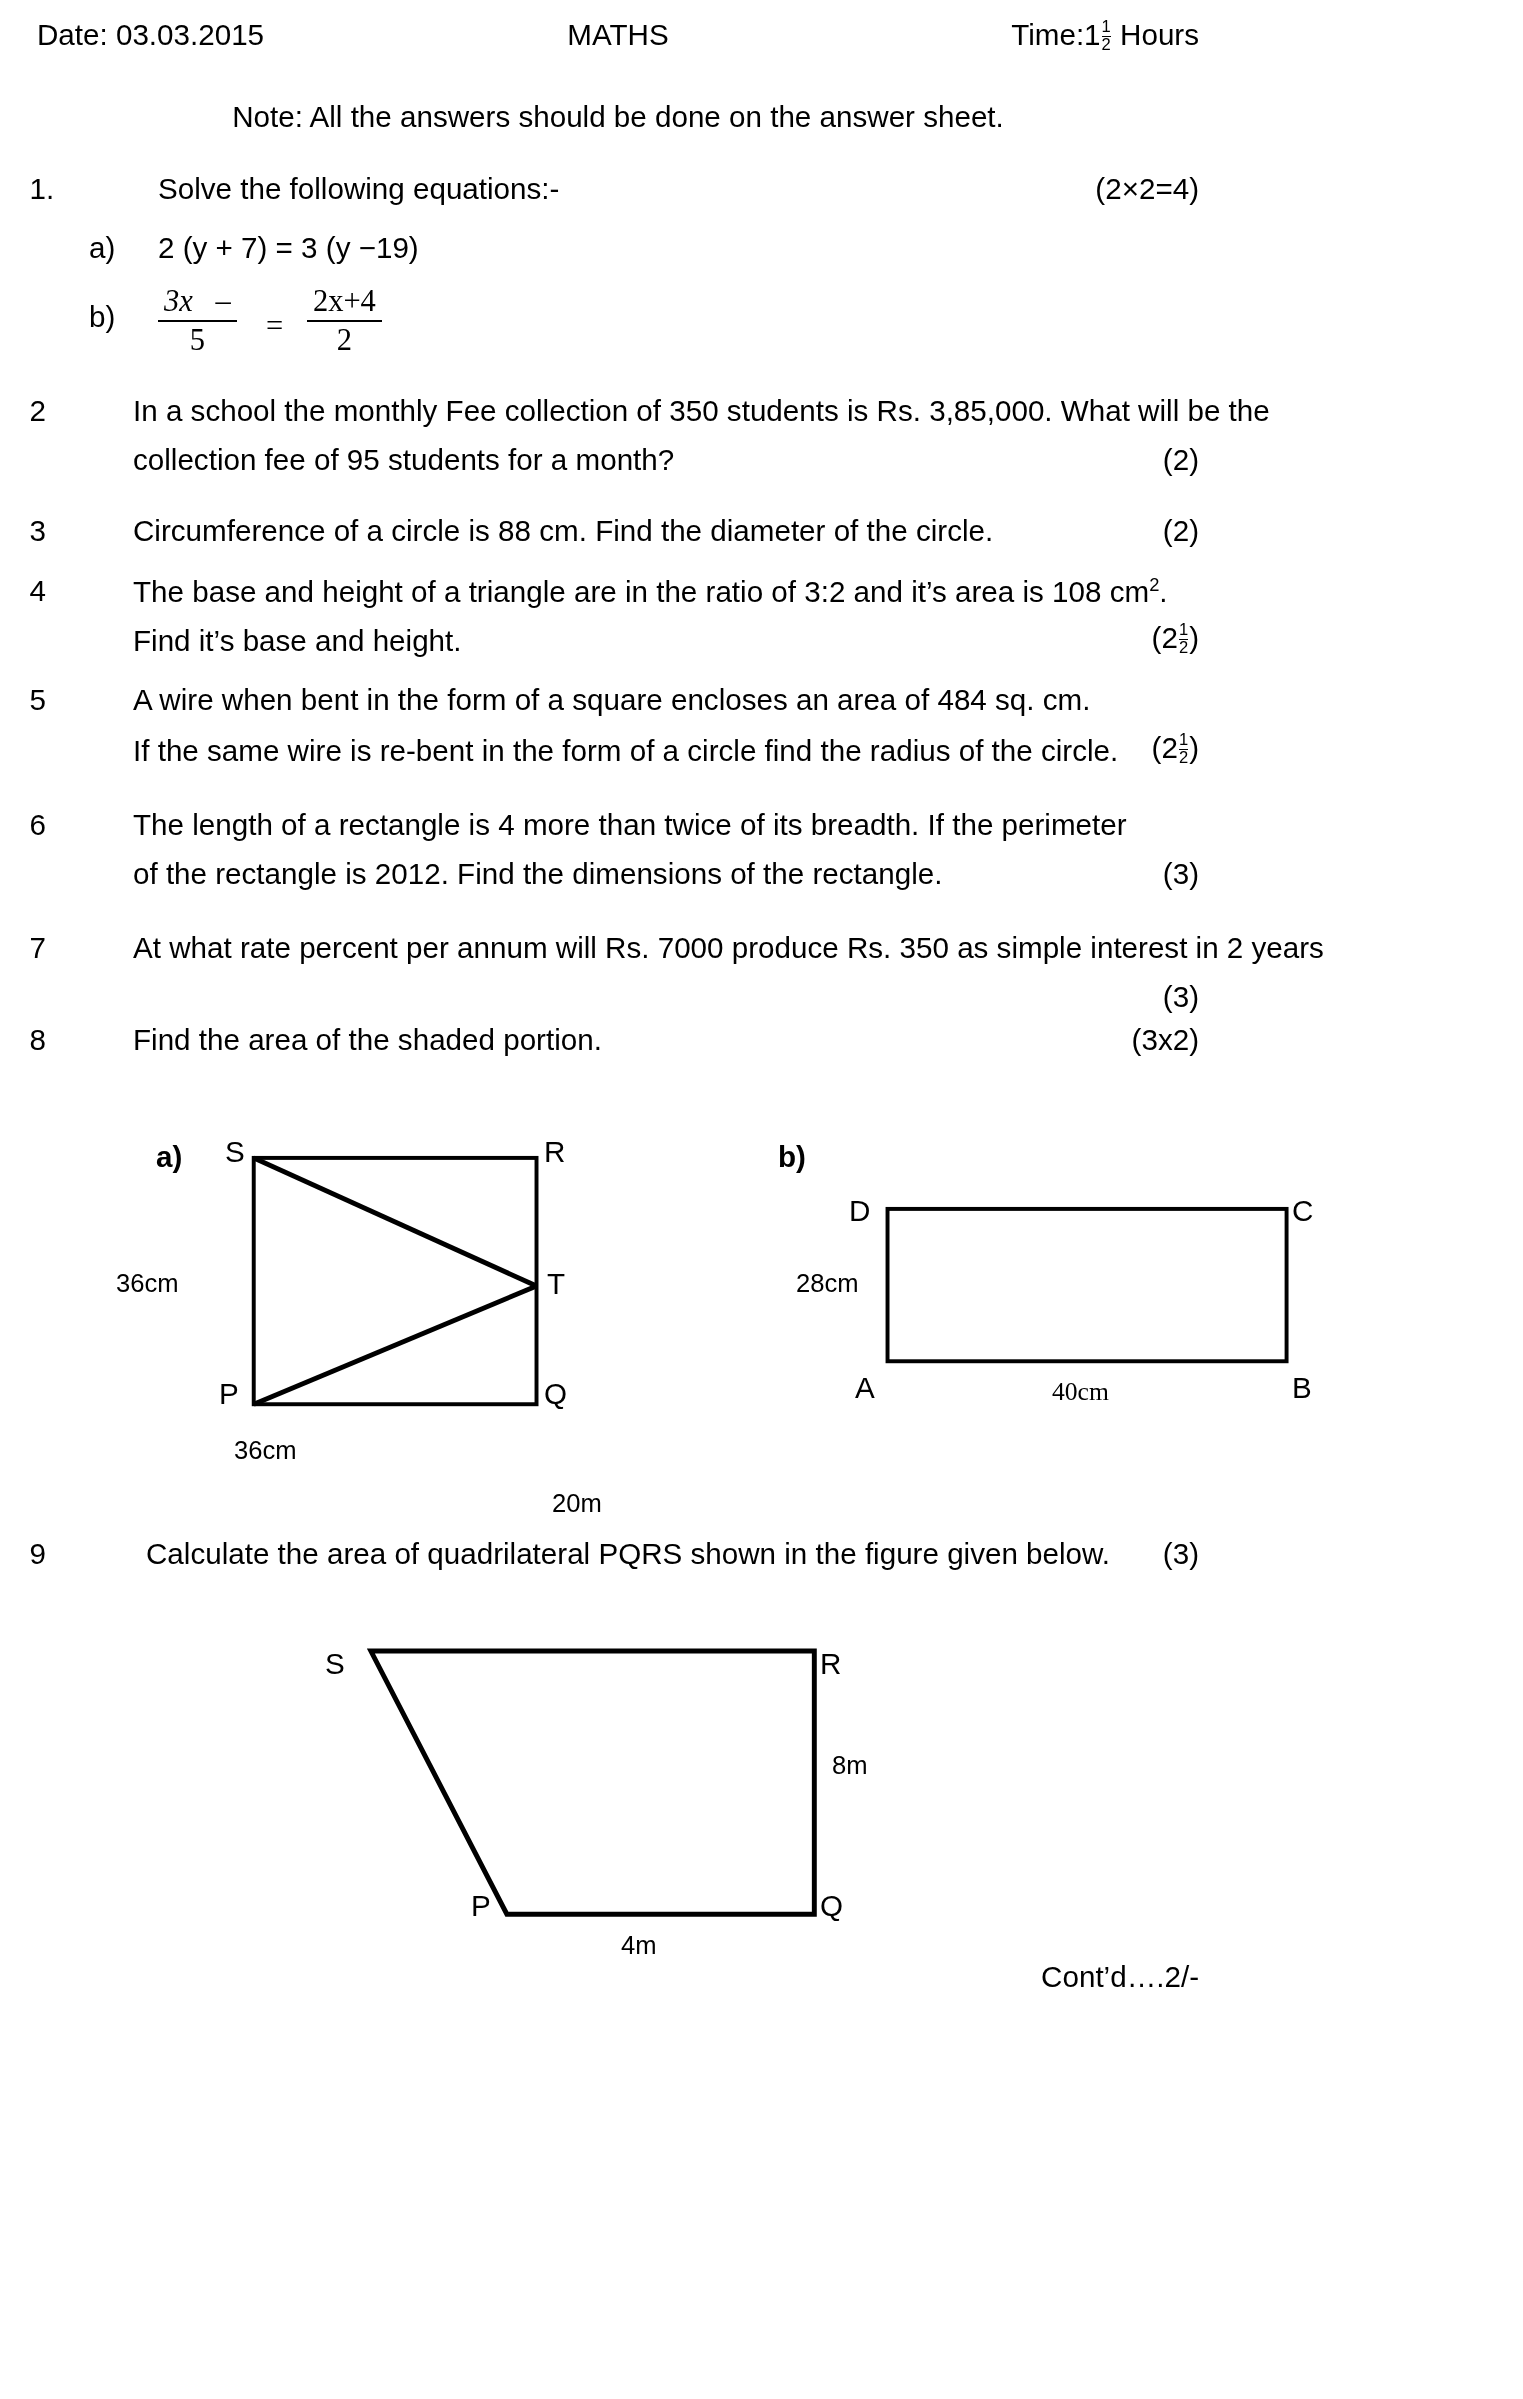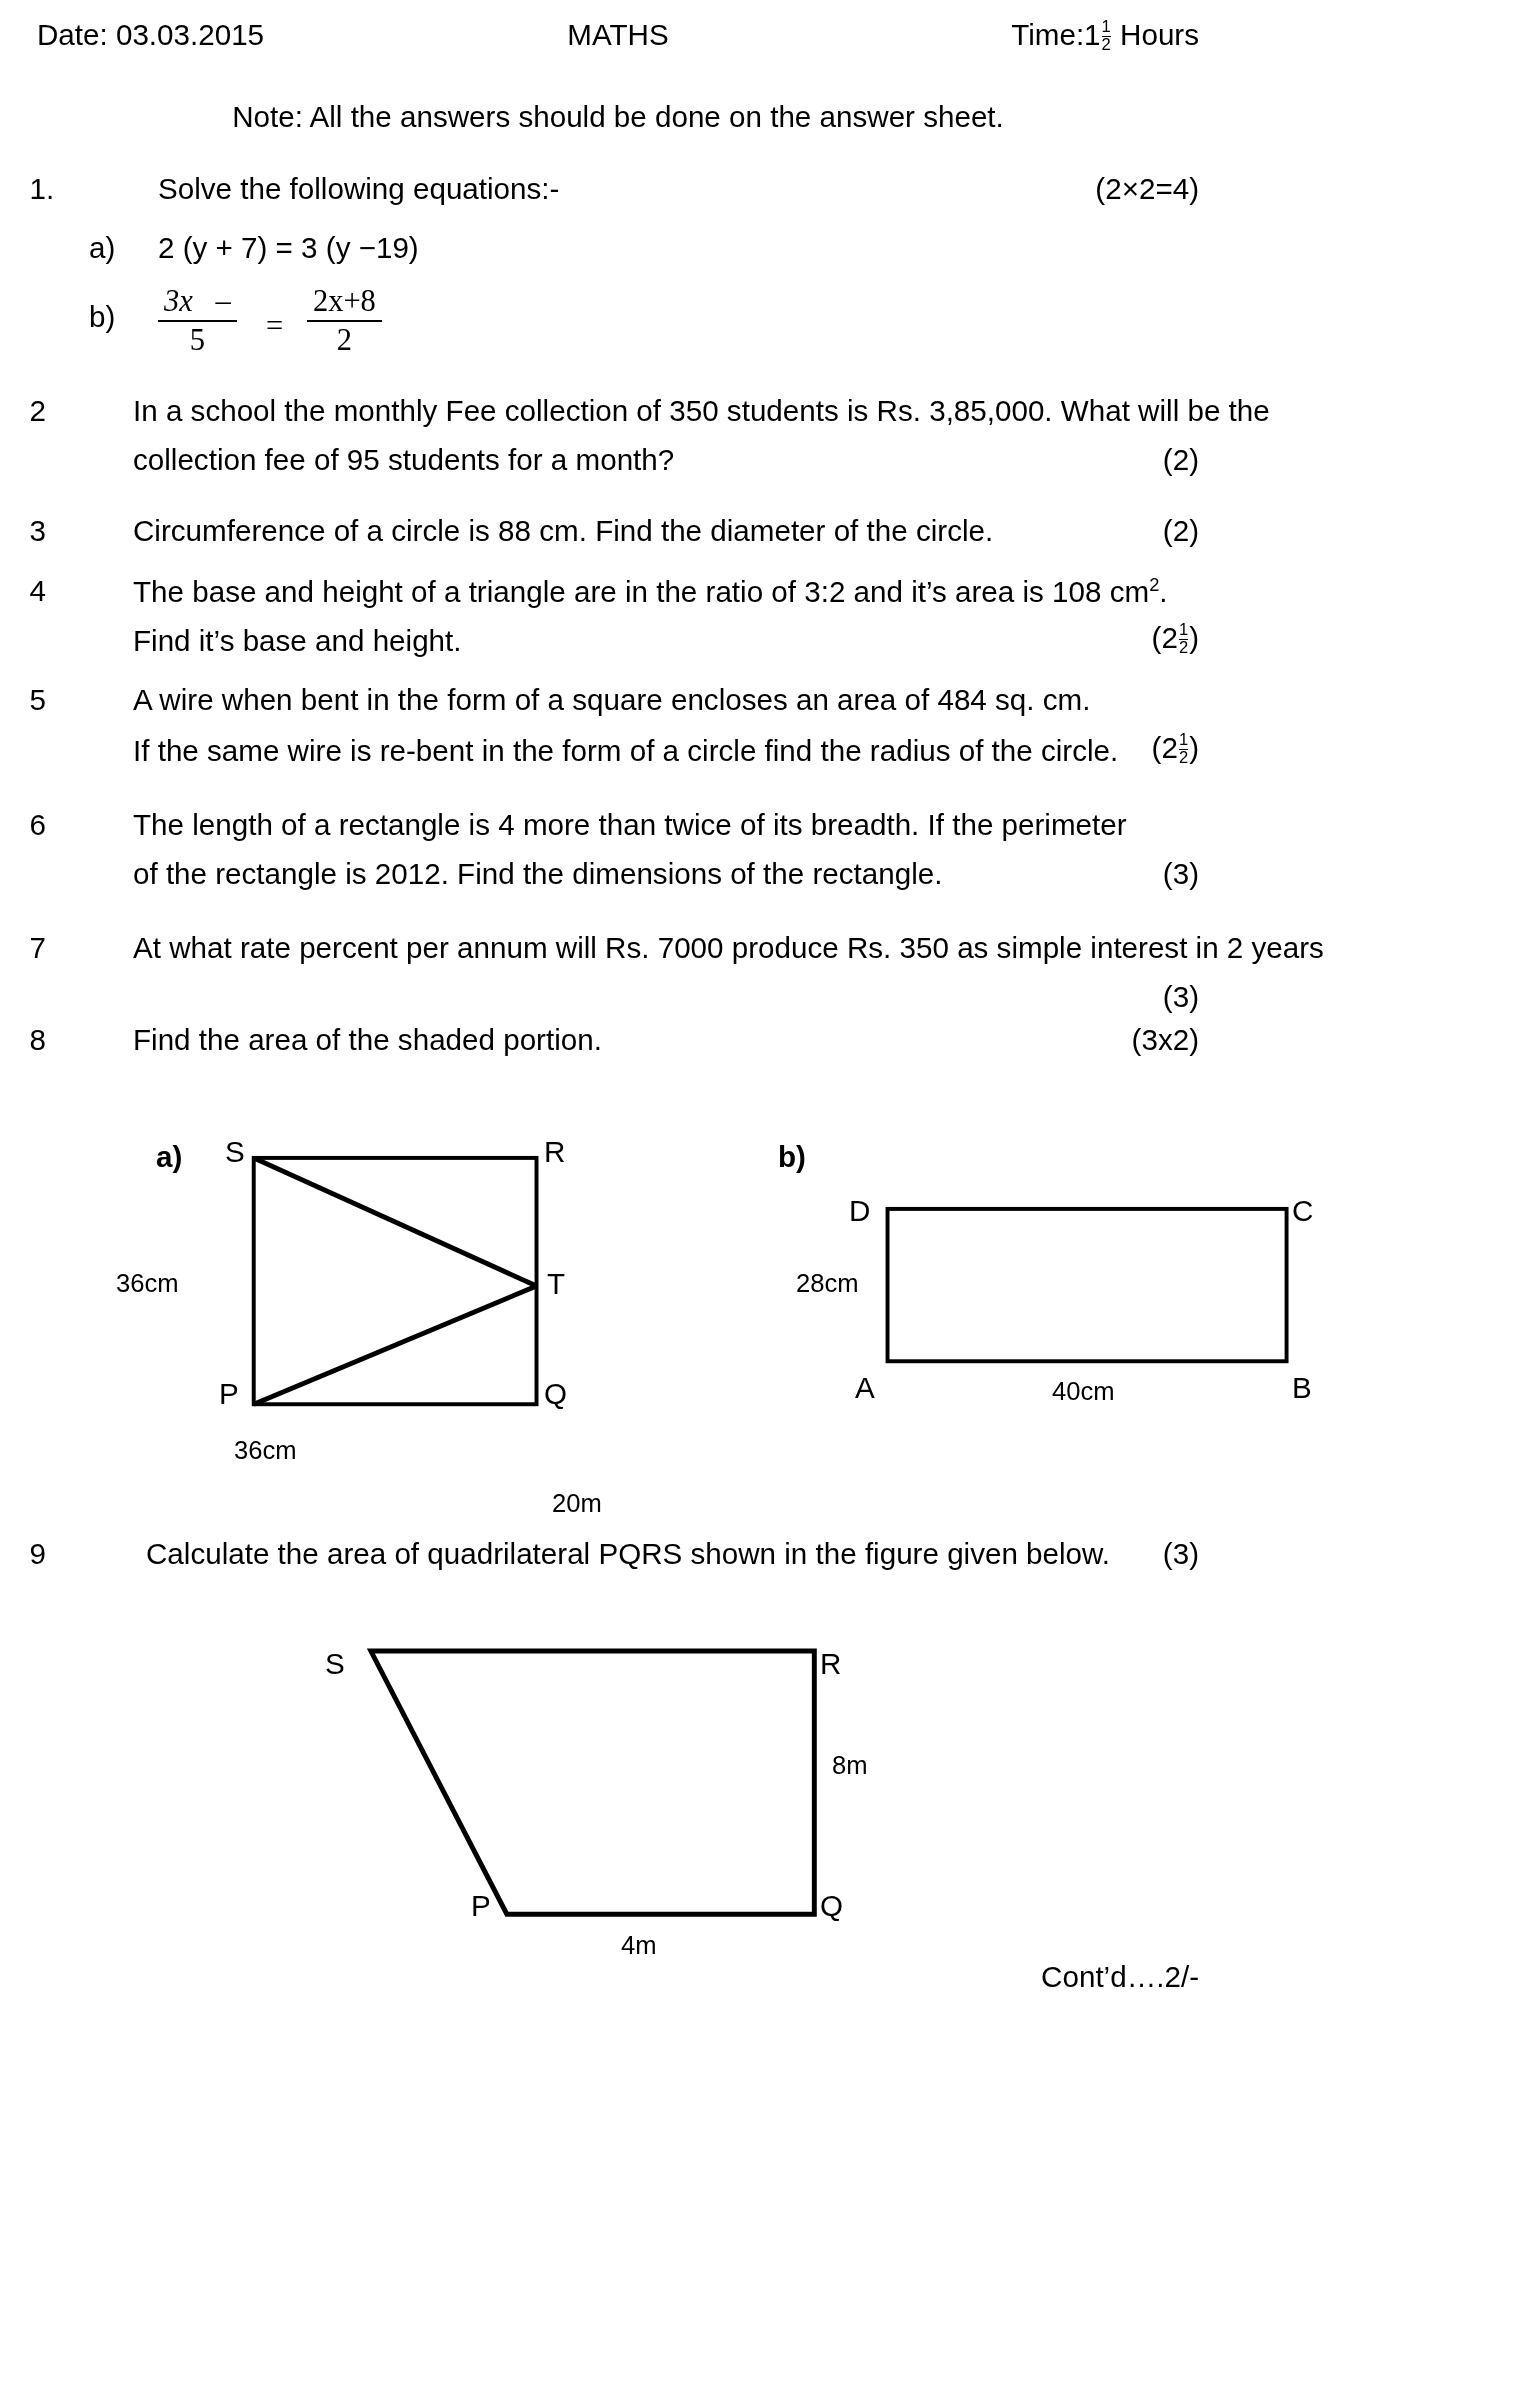--- a/index.html
+++ b/index.html
@@ -178,21 +178,21 @@
 
   <div class="mathfrac" style="top:284px; left:158px;">
     <span class="mnum"><i>3x</i>&nbsp;&nbsp;&nbsp;<span>–</span></span>
     <span class="mline"></span>
     <span class="mden">5</span>
   </div>
 
   <div class="eqsign" style="top:309px; left:266px;">=</div>
 
   <div class="mathfrac" style="top:284px; left:307px;">
-    <span class="mnum">2x+8</span>
+    <span class="mnum">2x+4</span>
     <span class="mline"></span>
     <span class="mden">2</span>
   </div>
 
   <div class="q-num" style="top:394px; left:29.6px;">2</div>
   <div class="q-txt" style="top:394px; left:133px;">In a school the monthly Fee collection of 350 students is Rs. 3,85,000.  What will be the</div>
   <div class="q-txt" style="top:443px; left:133px;">collection fee of 95 students for a month?</div>
   <div class="q-mark" style="top:443px; right:37px;">(2)</div>
 
   <div class="q-num" style="top:514px; left:29.6px;">3</div>
@@ -245,21 +245,21 @@
 
   <svg style="top:1204px; left:883px;" width="414" height="172" viewBox="0 0 420 175">
     <rect x="4" y="5" width="406" height="155" fill="none" stroke="#000" stroke-width="4"></rect>
   </svg>
 
   <div class="vtx" style="top:1194px; left:849px;">D</div>
   <div class="vtx" style="top:1194px; left:1292px;">C</div>
   <div class="vtx" style="top:1371px; left:855px;">A</div>
   <div class="vtx" style="top:1371px; left:1292px;">B</div>
   <div class="dim" style="top:1269px; left:796px;">28cm</div>
-  <div class="dim" style="top:1377px; left:1052px;">40cm</div>
+  <div class="dim" style="top:1377px; left:1052px;font-family:Liberation Serif, serif;">40cm</div>
 
   <div class="q-num" style="top:1537px; left:29.6px;">9</div>
   <div class="q-txt" style="top:1537px; left:146px;">Calculate the area of quadrilateral PQRS shown in the figure given below.</div>
   <div class="q-mark" style="top:1537px; right:37px;">(3)</div>
 
   <svg style="top:1643px; left:363px;" width="473" height="296" viewBox="0 0 480 300">
 
     <polygon points="8,8 458,8 458,275 146,275" fill="none" stroke="#000" stroke-width="5"></polygon>
   </svg>
 

